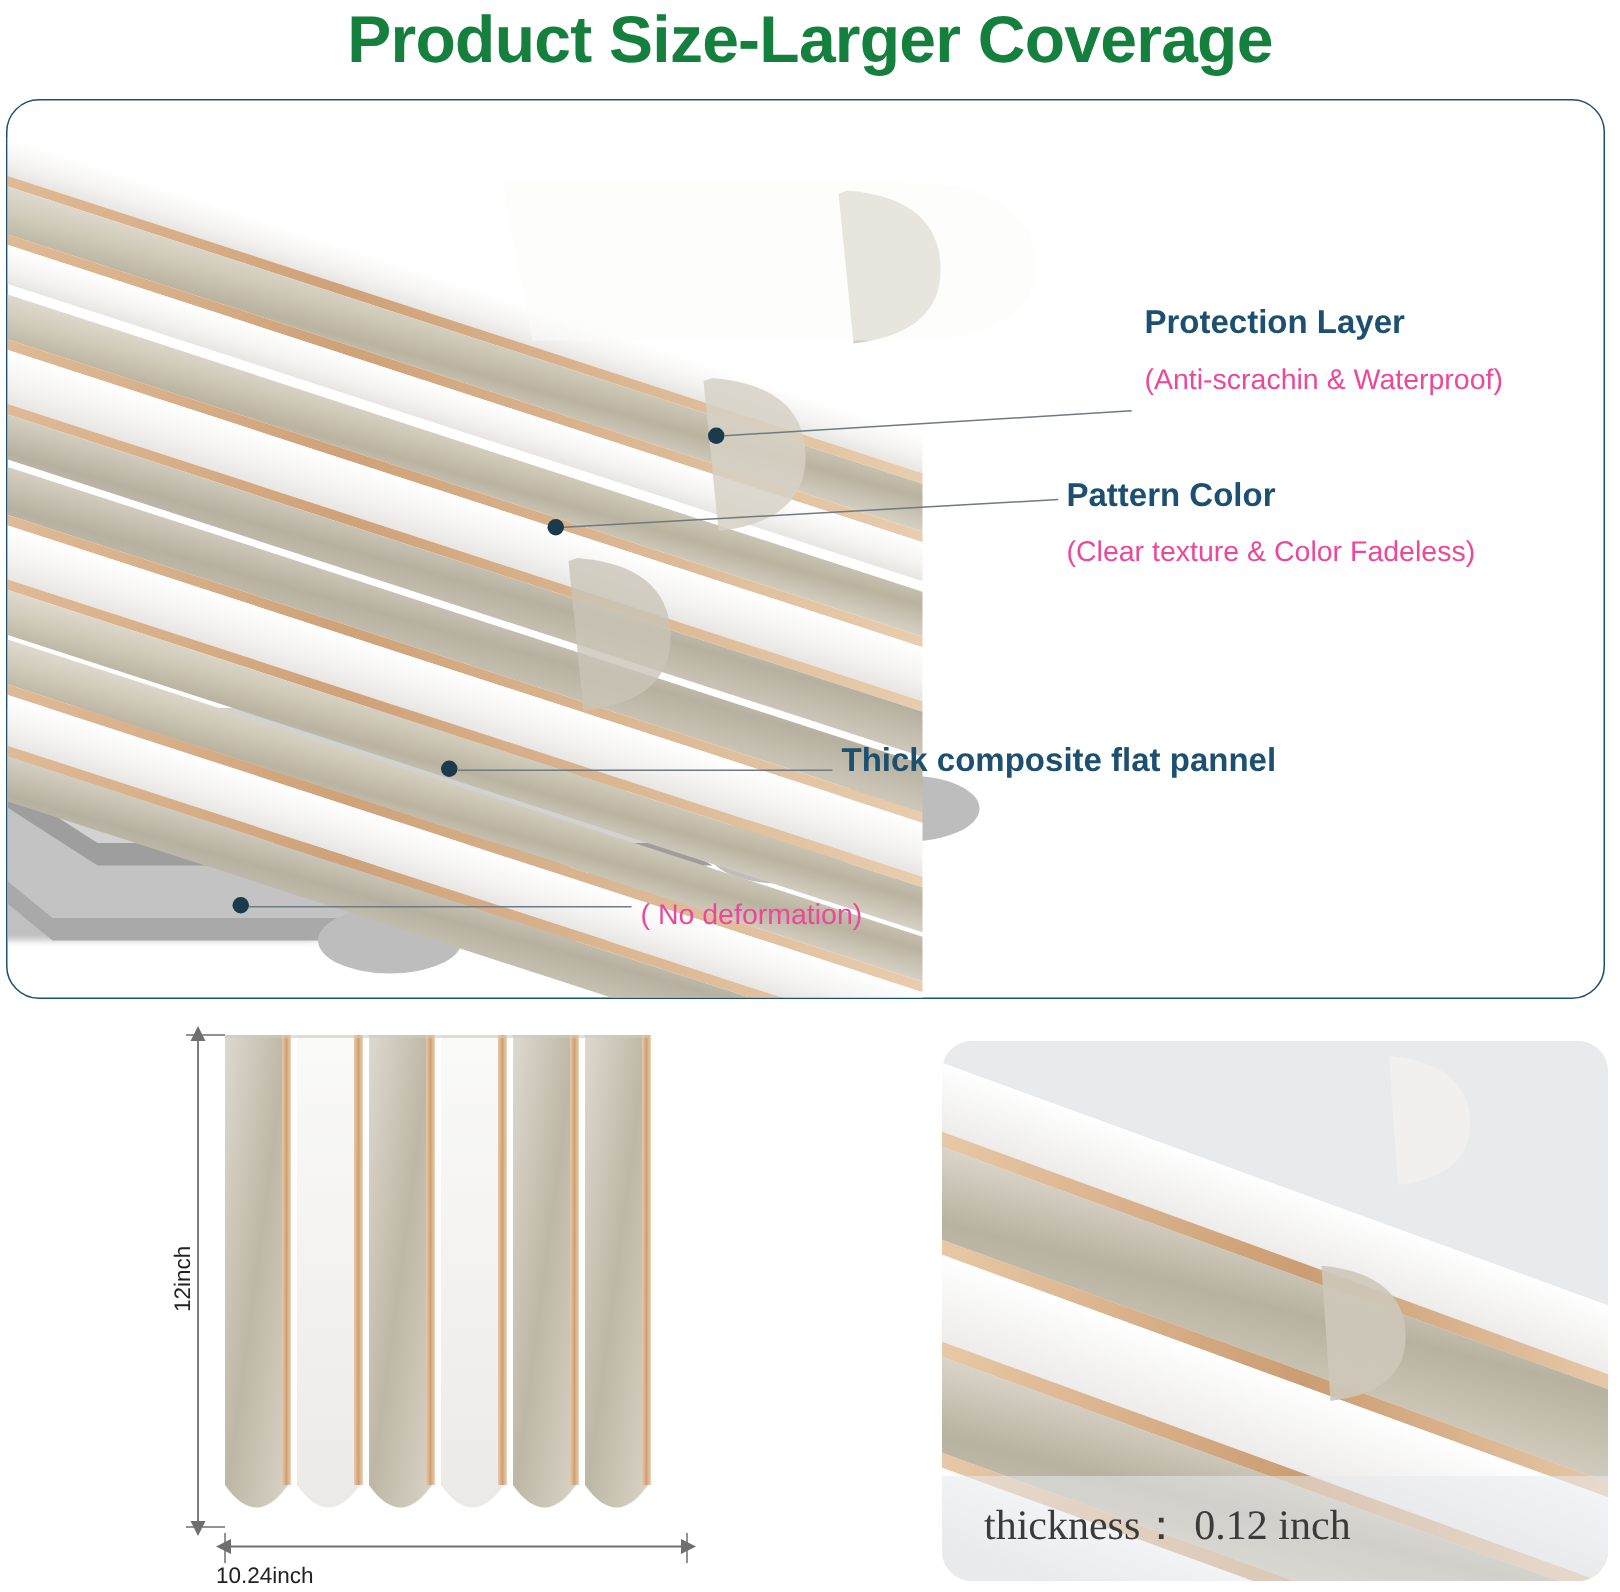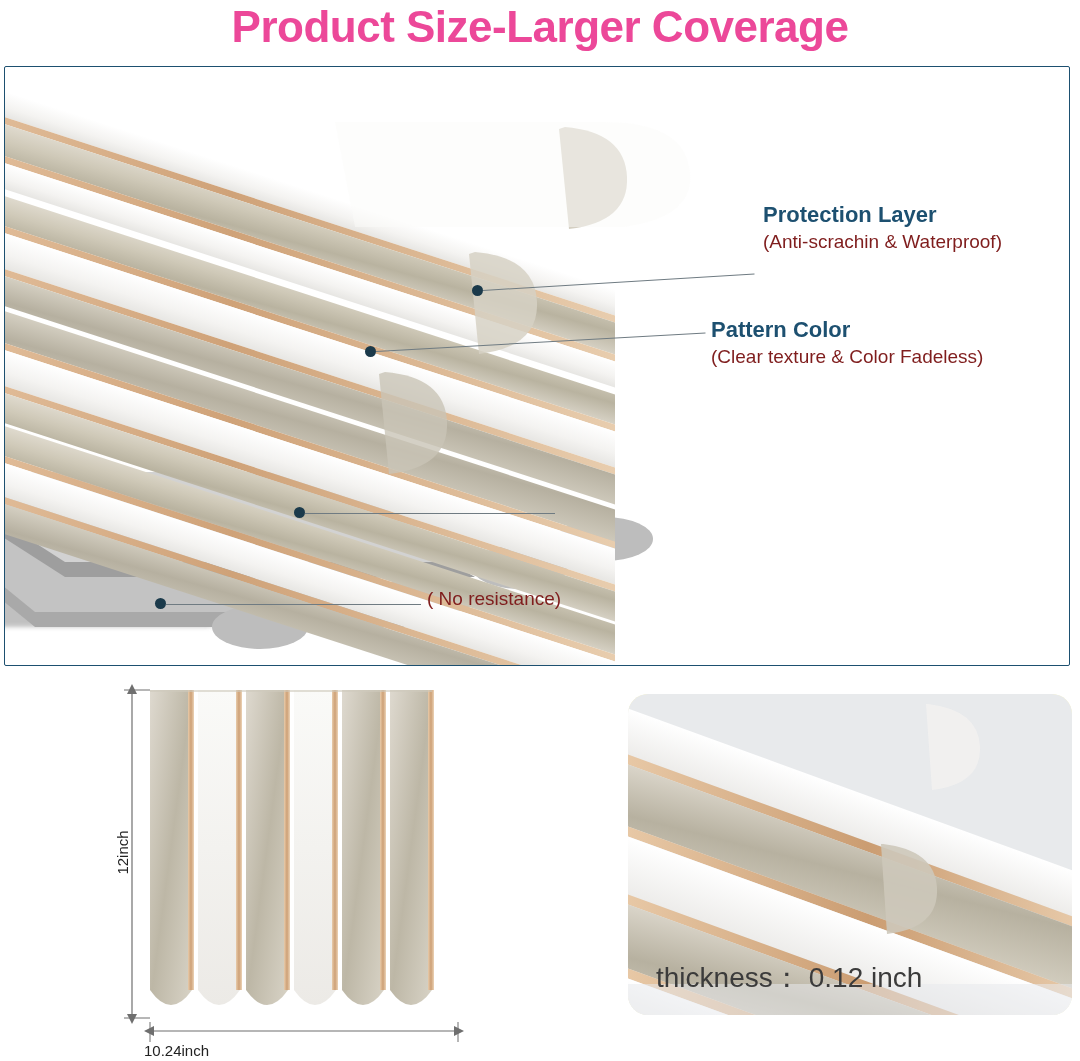--- a/index.html
+++ b/index.html
@@ -17,34 +17,34 @@
 
   
   .title {
     position: absolute;
     top: 2px;
     left: 0;
     width: 1080px;
     text-align: center;
     font-size: 44px;
     font-weight: bold;
-    color: #ec4899;
+    color: #15803d;
     letter-spacing: -0.5px;
     white-space: nowrap;
   }
 
   
   .main-panel {
     position: absolute;
     left: 4px;
     top: 66px;
     width: 1066px;
     height: 600px;
     border: 1.5px solid #1d5070;
-    border-radius: 2px;
+    border-radius: 22px;
     box-sizing: border-box;
     overflow: hidden;
     background: #ffffff;
   }
 
   
   .plank-art {
     position: absolute;
     left: 0;
     top: 0;
@@ -58,23 +58,23 @@
     position: absolute;
   }
   .callout .c-title {
     font-size: 22px;
     font-weight: bold;
     color: #1d5070;
     white-space: nowrap;
   }
   .callout .c-sub {
     font-size: 19px;
-    color: #7f1d1d;
-    white-space: nowrap;
-    margin-top: 3px;
+    color: #ec4899;
+    white-space: nowrap;
+    margin-top: 15px;
   }
   .dot {
     position: absolute;
     width: 11px;
     height: 11px;
     border-radius: 50%;
     background: #1b3a4b;
   }
   .leader {
     position: absolute;
@@ -101,24 +101,25 @@
     transform: rotate(-90deg);
     transform-origin: center center;
   }
 
   
   .br-panel {
     position: absolute;
     left: 628px;
     top: 694px;
     width: 444px;
-    height: 321px;
+    height: 360px;
     background: #fef9c3;
     border-radius: 20px;
     overflow: hidden;
+    font-family: Liberation Serif, serif;
   }
   .thickness-text {
     position: absolute;
     left: 28px;
     bottom: 18px;
     font-size: 28px;
     color: #3b3b3b;
     white-space: nowrap;
   }
 </style>
@@ -239,26 +240,27 @@
   <div class="dot" style="left:360px; top:279px;"></div>
   <div class="leader" style="left:371px; top:284px; width:330px; transform: rotate(-3.2deg);"></div>
   <div class="callout" style="left:706px; top:250px;">
     <div class="c-title">Pattern Color</div>
     <div class="c-sub">(Clear texture &amp; Color Fadeless)</div>
   </div>
 
   <div class="dot" style="left:289px; top:440px;"></div>
   <div class="leader" style="left:300px; top:446px; width:250px;"></div>
   <div class="callout" style="left:556px; top:427px;">
+    <div class="c-title">Thick composite flat pannel</div>
   </div>
 
   <div class="dot" style="left:150px; top:531px;"></div>
   <div class="leader" style="left:161px; top:537px; width:255px;"></div>
   <div class="callout" style="left:422px; top:518px;">
-    <div class="c-sub">( No resistance)</div>
+    <div class="c-sub">( No deformation)</div>
   </div>
 </div>
 
 <div class="bl-panel">
 
   <svg style="position:absolute; left:140px; top:14px;" width="320" height="330" viewBox="0 0 320 330">
     <defs>
       <linearGradient id="s1" x1="0" y1="0" x2="1" y2="1">
         <stop offset="0%" stop-color="#ded9cf"></stop>
         <stop offset="50%" stop-color="#bdb7a6"></stop>

